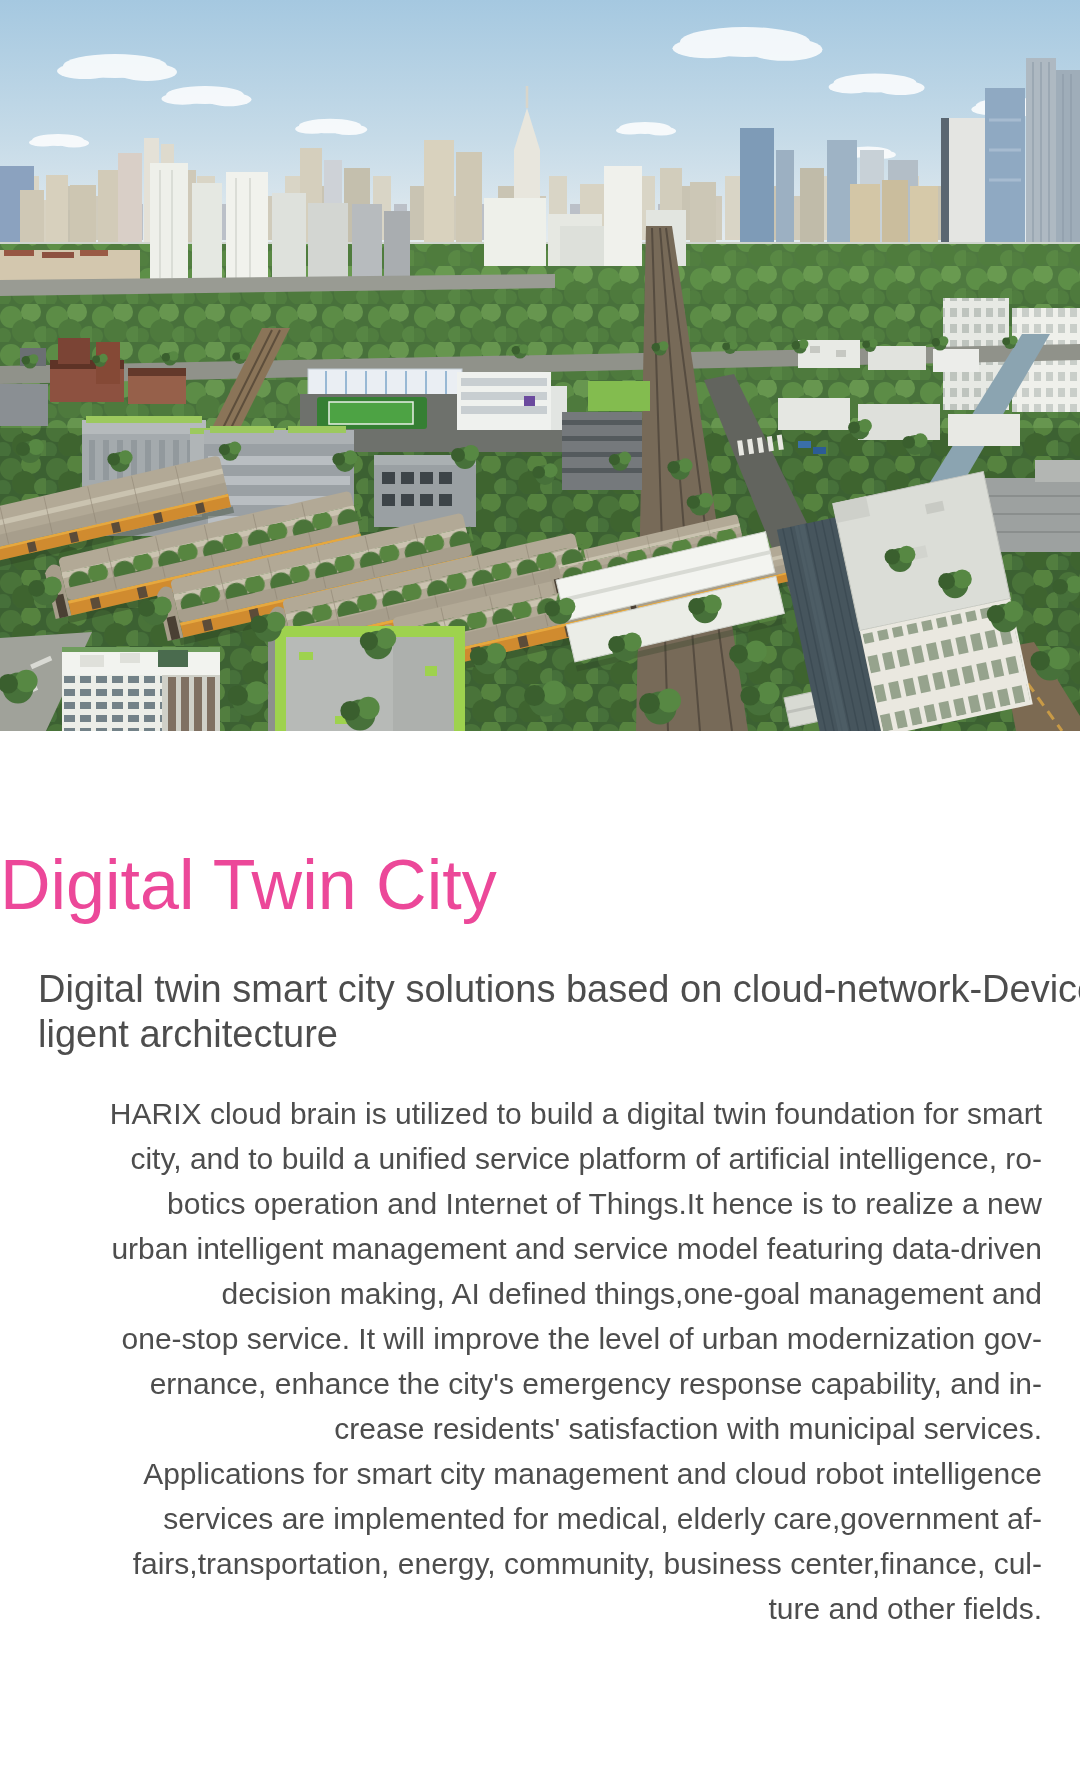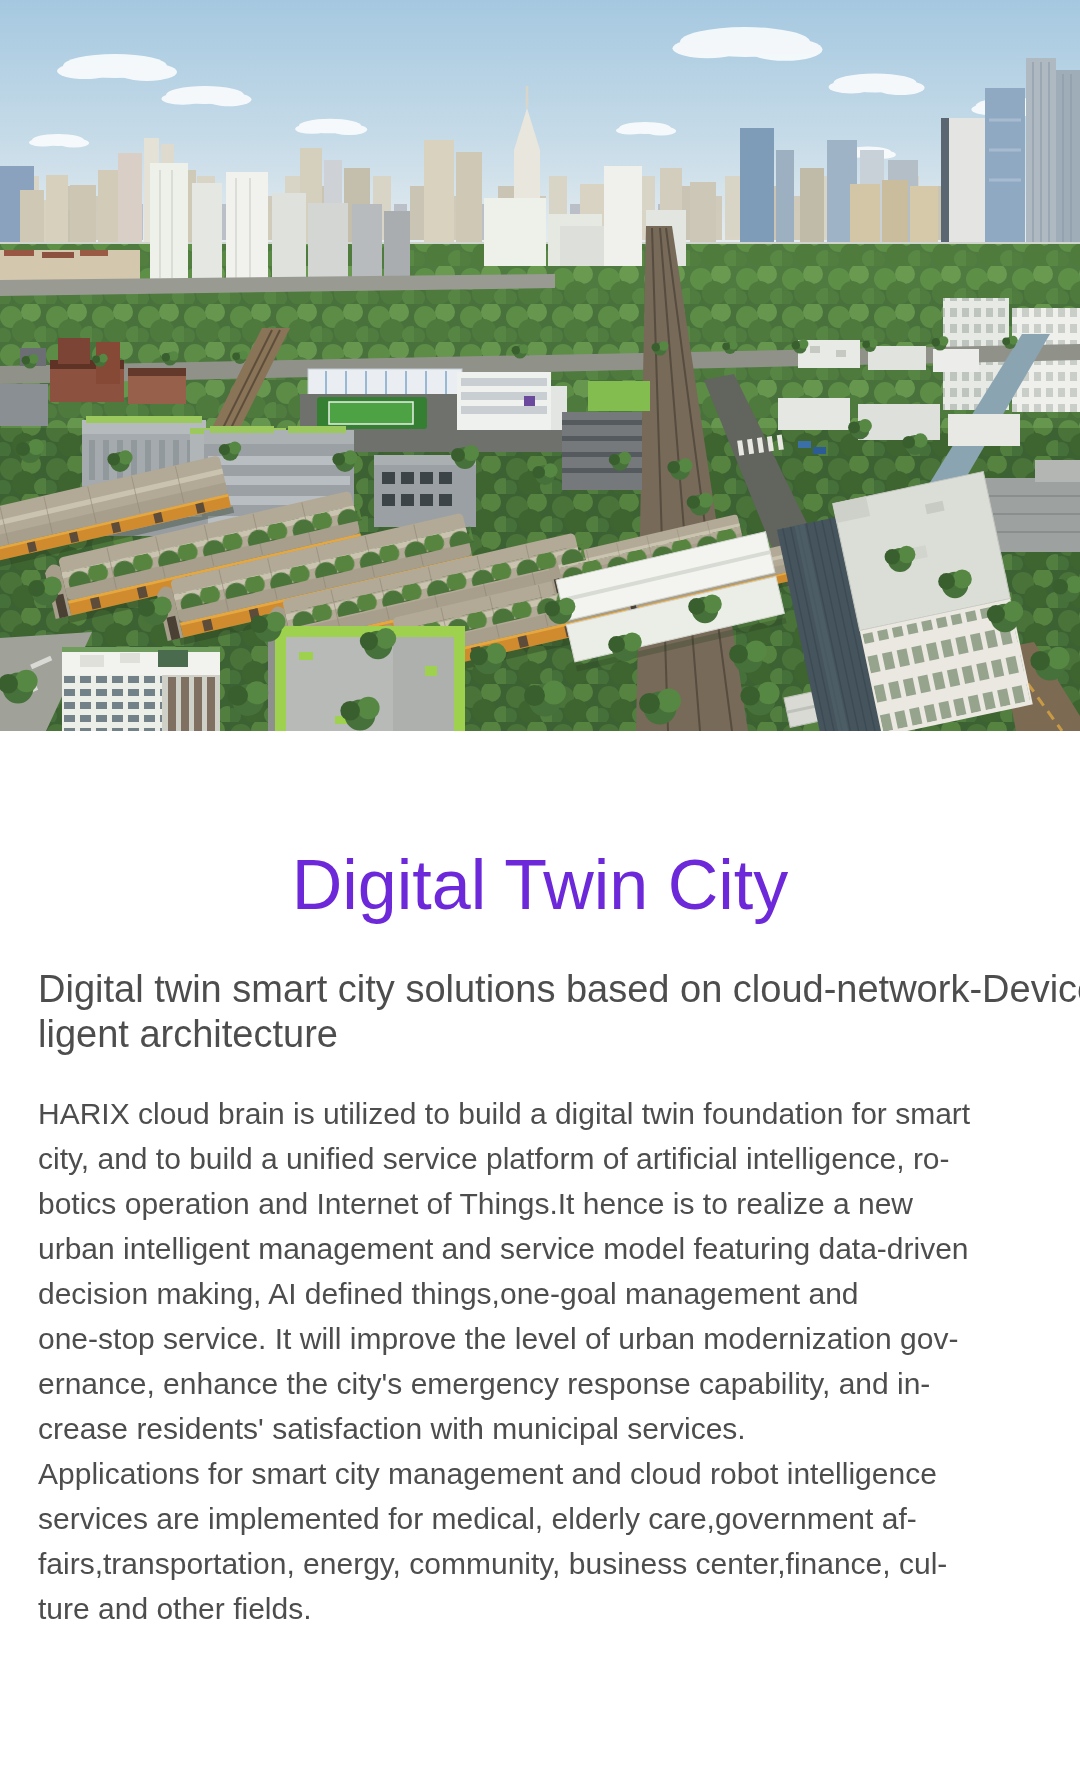--- a/index.html
+++ b/index.html
@@ -1,21 +1,21 @@
 <!DOCTYPE html>
 <html><head>
 <meta charset="utf-8">
 <style>
   html,body{margin:0;padding:0;background:#ffffff;}
   body{font-family:"Liberation Sans","DejaVu Sans",sans-serif;}
   .page{width:1080px;height:1791px;margin:0 auto;overflow:hidden;background:#fff;}
   .hero{display:block;width:1080px;height:731px;}
-  .page-title{margin:112px 0 0 0;text-align:center;font-size:70px;font-weight:400;color:#6d28d9;line-height:1.2;letter-spacing:0;}
+  .page-title{margin:112px 0 0 0;font-size:70px;font-weight:400;color:#ec4899;line-height:1.2;letter-spacing:0;}
   .intro-text{margin:40px 38px 0 38px;font-size:38px;line-height:45px;color:#4d4d4d;white-space:pre;}
-  .body-text{margin:34px 38px 0 38px;font-size:30px;line-height:45px;color:#4d4d4d;white-space:pre;}
+  .body-text{margin:34px 38px 0 38px;font-size:30px;line-height:45px;color:#4d4d4d;white-space:pre;text-align:right;}
 </style>
 </head>
 <body>
 
 <div class="page">
 
   <svg class="hero" viewBox="0 0 1080 731" preserveAspectRatio="none" xmlns="http://www.w3.org/2000/svg" aria-hidden="true">
     <defs>
       <linearGradient id="sky" x1="0" y1="0" x2="0" y2="1">
         <stop offset="0" stop-color="#a5c8e0"></stop>

